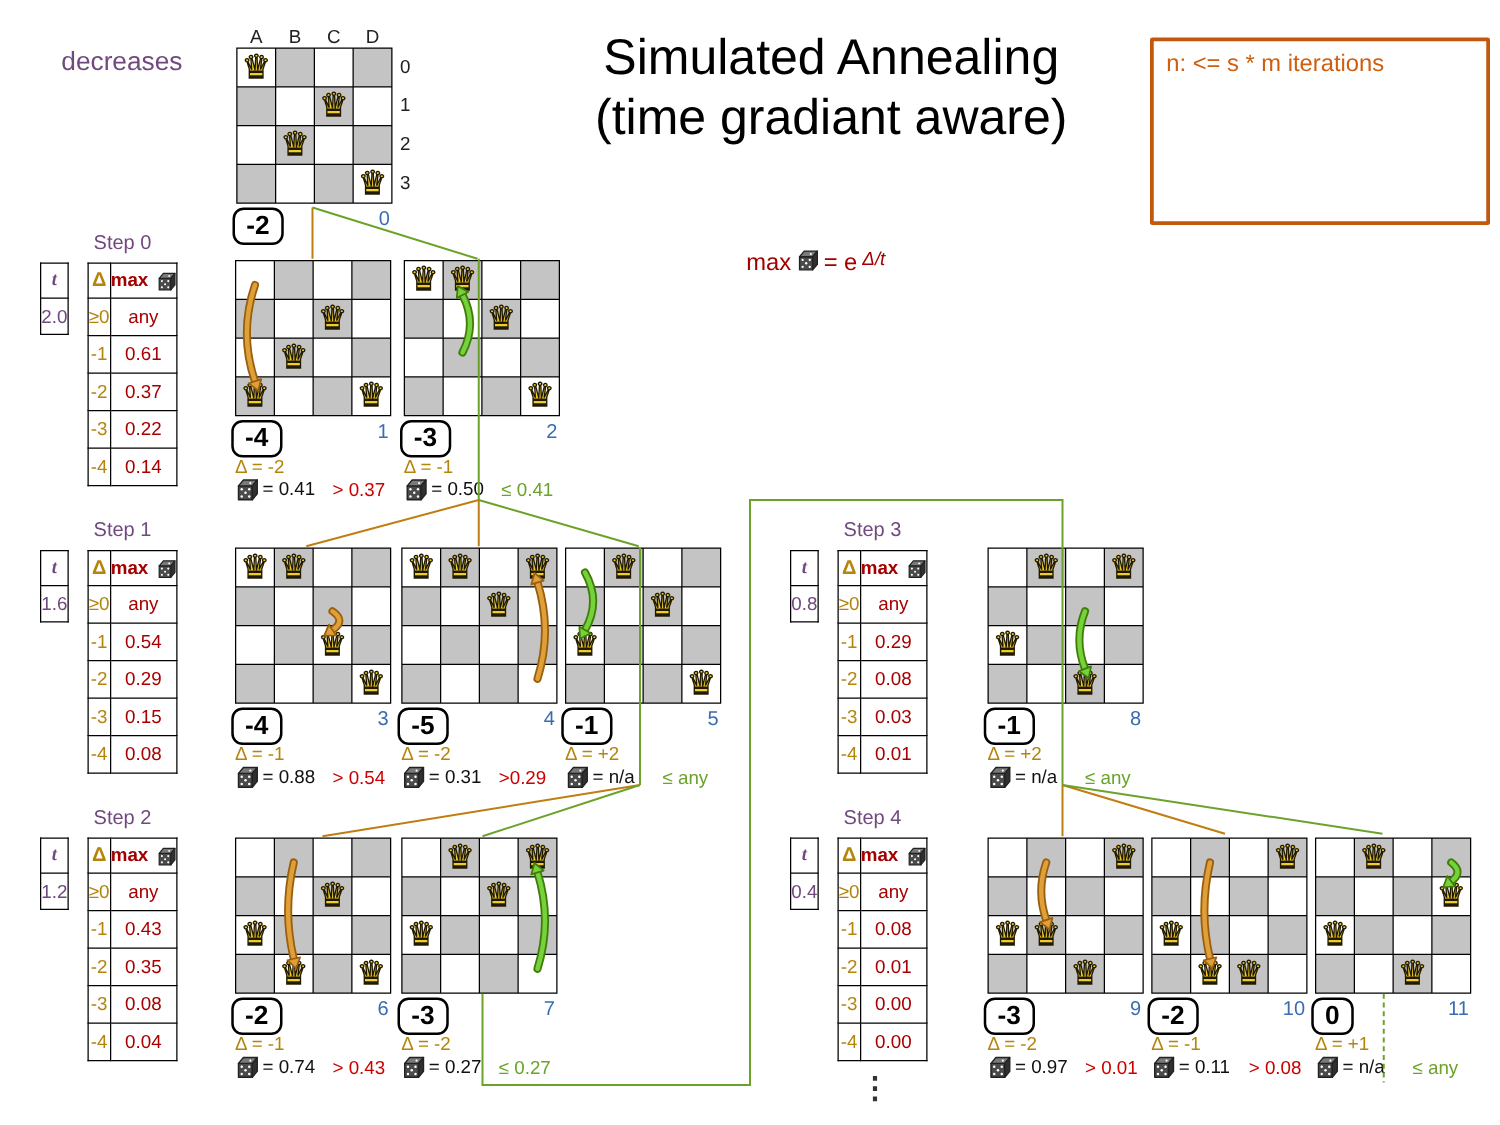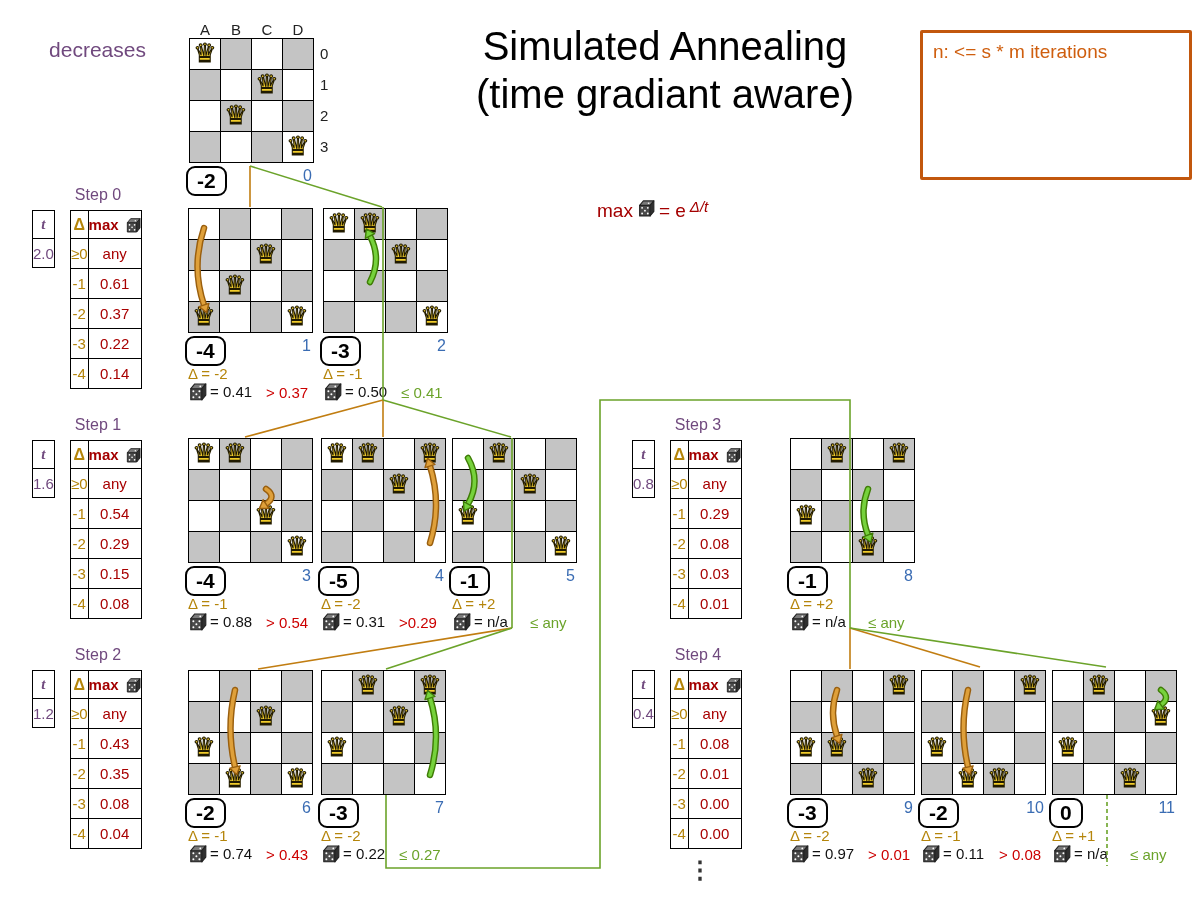--- a/index.html
+++ b/index.html
@@ -772,21 +772,21 @@
   </g>
   <g fill="#fff">
             <circle cx="6.8" cy="11.8" r="1.25"></circle>
             <circle cx="14.4" cy="11.8" r="1.25"></circle>
   <circle cx="6.8" cy="19.3" r="1.25"></circle>
             <circle cx="14.4" cy="19.3" r="1.25"></circle>
   <circle cx="10.6" cy="15.5" r="1.25"></circle>
             <circle cx="15.5" cy="5.6" r="1.1"></circle>
           </g>
         </svg>
-        <span>= 0.22</span>
+        <span>= 0.27</span>
       </div>
       <div class="cmp accepted" style="left: 399px; top: 846px;">≤ 0.27</div>
       <div class="board" style="left: 790px; top: 438px;">
         <div class="cell light" style="left: 1px; top: 1px;"></div>
         <div class="cell dark" style="left: 32px; top: 1px;"></div>
         <div class="cell light" style="left: 63px; top: 1px;"></div>
         <div class="cell dark" style="left: 94px; top: 1px;"></div>
         <div class="cell dark" style="left: 1px; top: 32px;"></div>
         <div class="cell light" style="left: 32px; top: 32px;"></div>
         <div class="cell dark" style="left: 63px; top: 32px;"></div>

